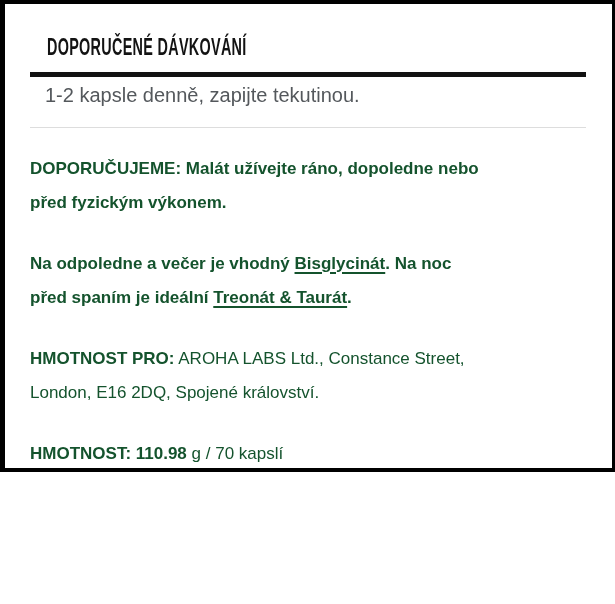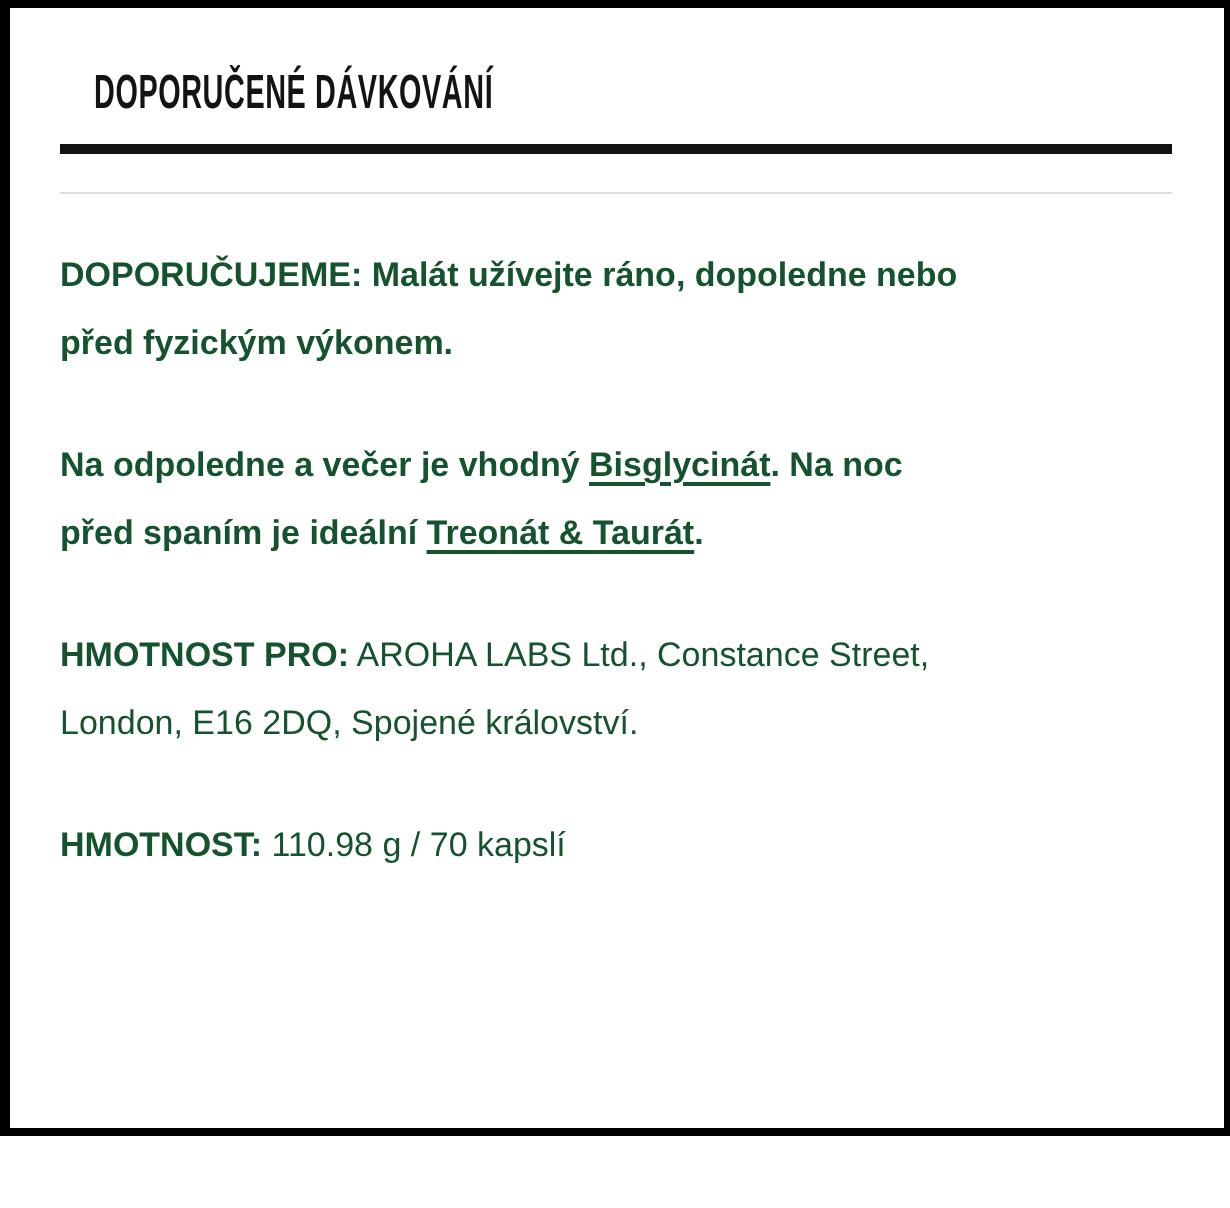--- a/index.html
+++ b/index.html
@@ -3,21 +3,21 @@
 <meta charset="utf-8">
 <style>
   html, body {
     margin: 0;
     padding: 0;
     background: #ffffff;
   }
   .card {
     box-sizing: border-box;
     width: 615px;
-    height: 568px;
+    height: 472px;
     background: #ffffff;
     border-style: solid;
     border-color: #000000;
     border-width: 4px 3px 4px 5px;
     padding: 0 26px 0 25px;
     font-family: "Liberation Sans", sans-serif;
     overflow: hidden;
   }
 
   
@@ -67,21 +67,21 @@
     margin: 0 0 27px 0;
     max-width: 455px;
   }
   .bold-para {
     font-weight: 700;
   }
   .para-label {
     font-weight: 700;
   }
   .bold-value {
-    font-weight: 400;
+    font-weight: 700;
   }
   .inline-link {
     color: inherit;
     font-weight: 700;
     text-decoration: underline;
     text-decoration-thickness: 1.5px;
     text-underline-offset: 3px;
     cursor: pointer;
   }
 </style>
@@ -89,20 +89,21 @@
 <body>
 
 <div class="card">
 
   <div class="section-header">
     <h2 class="section-title">DOPORUČENÉ DÁVKOVÁNÍ</h2>
   </div>
 
   <div class="thick-rule"></div>
 
+  <div class="dosage-line">1-2 kapsle denně, zapijte tekutinou.</div>
 
   <div class="light-rule"></div>
 
   <div class="info-body">
 
     <p class="bold-para"><span class="para-label">DOPORUČUJEME:</span><span> Malát užívejte ráno, dopoledne nebo před fyzickým výkonem.</span></p>
 
     <p class="bold-para"><span>Na odpoledne a večer je vhodný </span><a class="inline-link">Bisglycinát</a><span>. Na noc před spaním je ideální </span><a class="inline-link">Treonát &amp; Taurát</a><span>.</span></p>
 
     <p><span class="para-label">HMOTNOST PRO:</span><span> AROHA LABS Ltd., Constance Street, London, E16 2DQ, Spojené království.</span></p>

